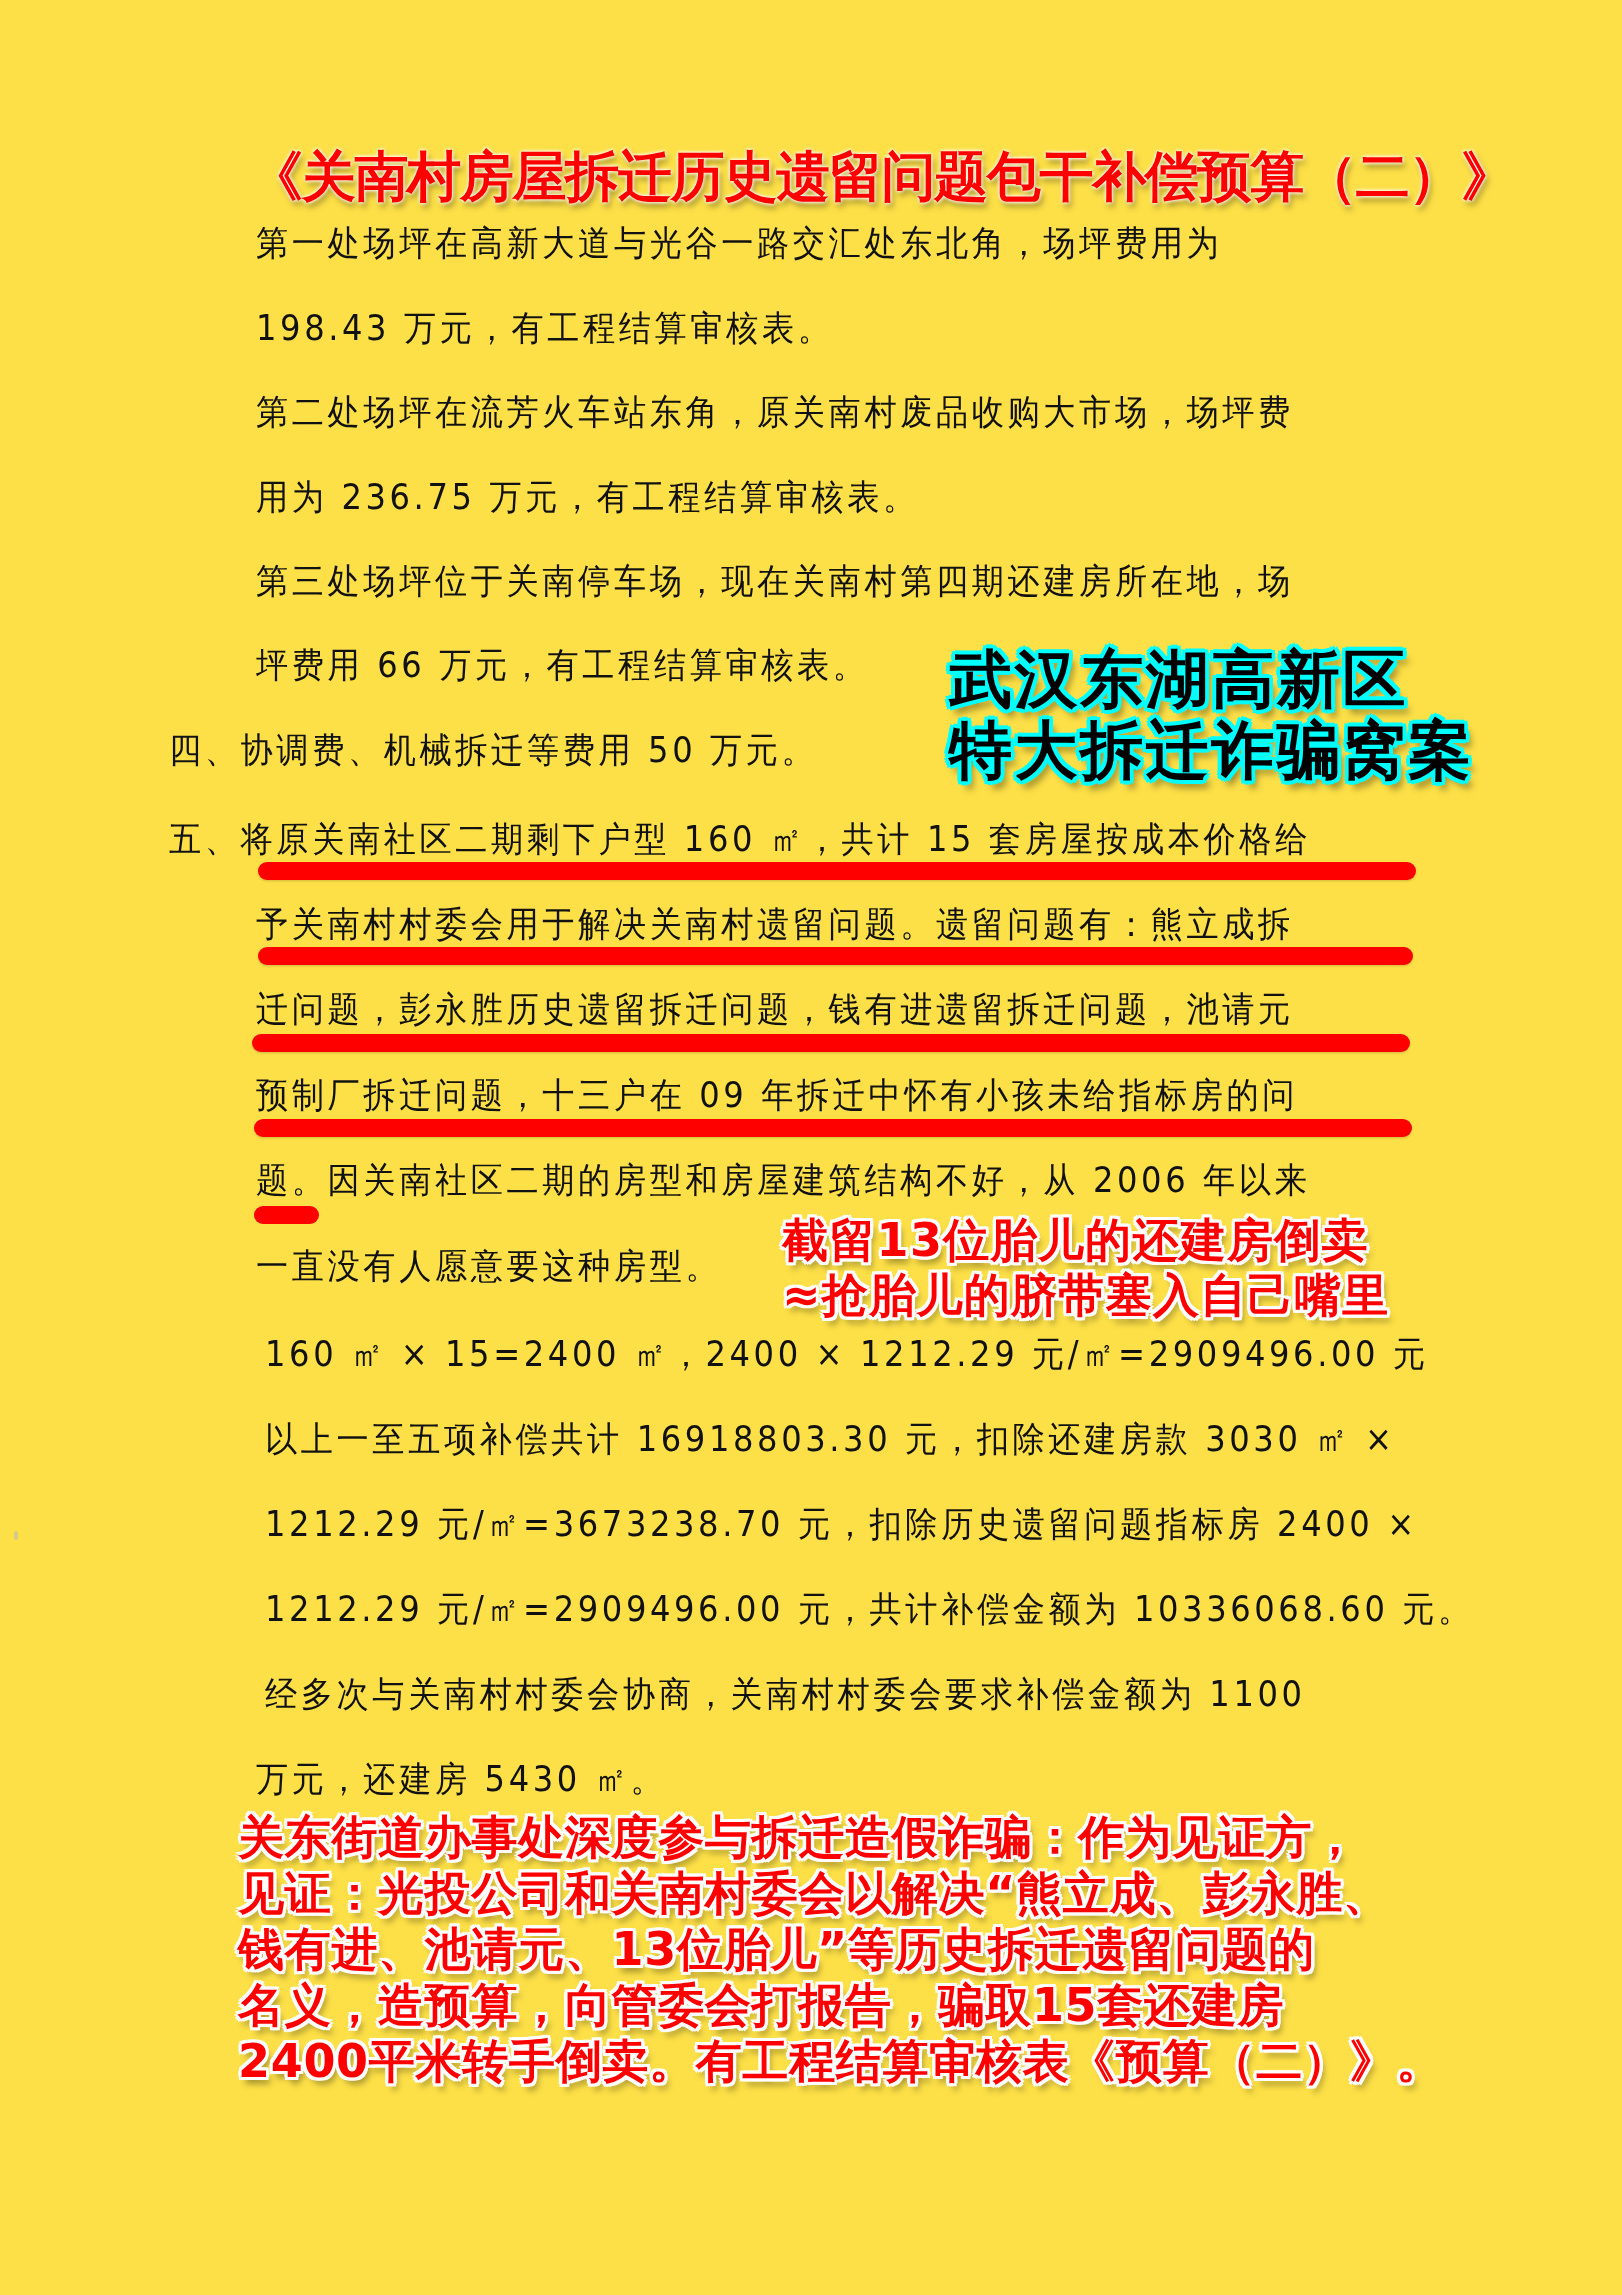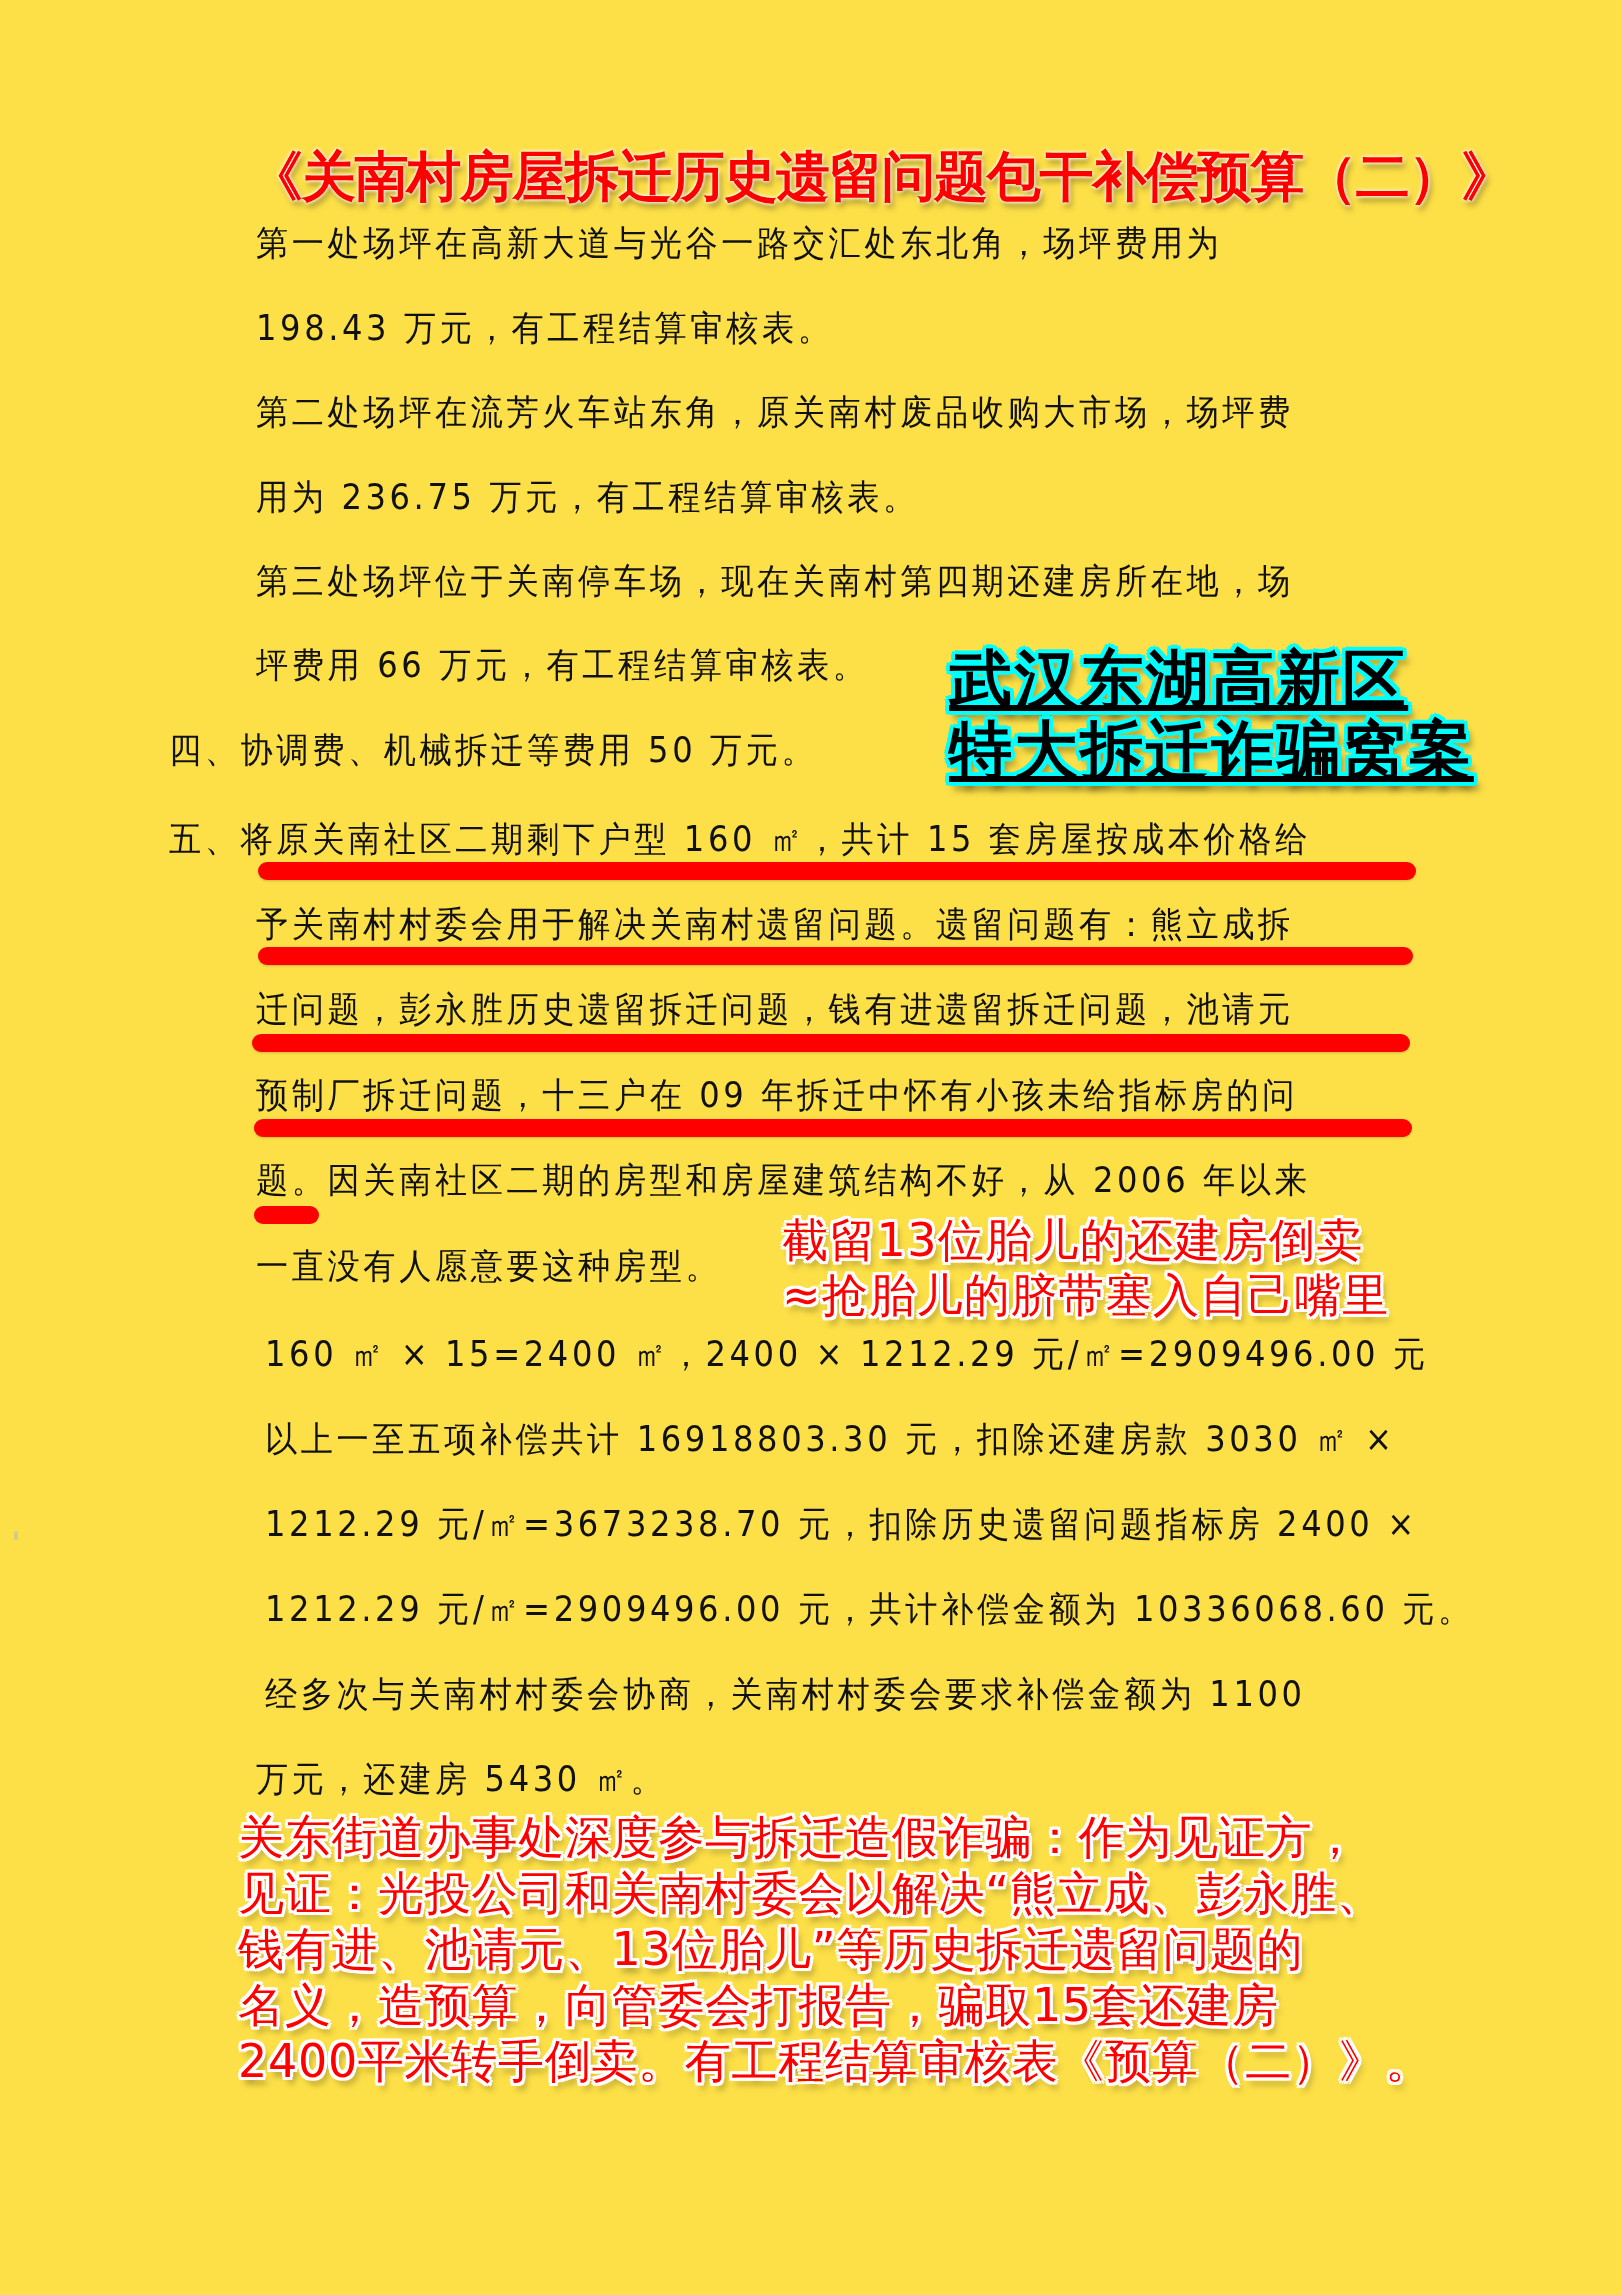--- a/index.html
+++ b/index.html
@@ -29,25 +29,24 @@
     }
 
     .stamp-cyan {
       position: absolute; left: 949px; top: 644px; width: 517px;
       font-family: "DejaVu Sans", sans-serif; font-weight: bold;
       font-size: 63px; line-height: 71px; color: #000; letter-spacing: 2.6px; white-space: nowrap;
       text-shadow:
         -3.3px -3.3px 0 #00ffff, 3.3px -3.3px 0 #00ffff, -3.3px 3.3px 0 #00ffff, 3.3px 3.3px 0 #00ffff,
         0 -3.9px 0 #00ffff, 0 3.9px 0 #00ffff, -3.9px 0 0 #00ffff, 3.9px 0 0 #00ffff,
         5.2px 7.9px 7.9px rgba(0,0,0,0.4);
-      text-decoration: underline;
     }
 
     .stamp-red {
-      position: absolute; font-family: "DejaVu Sans", sans-serif; font-weight: normal;
+      position: absolute; font-family: "DejaVu Sans", sans-serif; font-weight: bold;
       color: #ff0000; white-space: nowrap;
       text-shadow:
         -2.6px -2.6px 0 #fff, 2.6px -2.6px 0 #fff, -2.6px 2.6px 0 #fff, 2.6px 2.6px 0 #fff,
         0 -3.3px 0 #fff, 0 3.3px 0 #fff, -3.3px 0 0 #fff, 3.3px 0 0 #fff,
         3.9px 6.5px 6.5px rgba(0,0,0,0.35);
     }
     .stamp-mid { left: 782px; top: 1213px; font-size: 46px; line-height: 55px; letter-spacing: 1.3px; }
     .stamp-bottom { left: 238px; top: 1809px; font-size: 46px; line-height: 56px; letter-spacing: 0.7px; }
 
     .scan-speck { position: absolute; left: 14.4px; top: 1531px; width: 3.9px; height: 9.2px; background: #bbb; border-radius: 2px; opacity: .6; }

